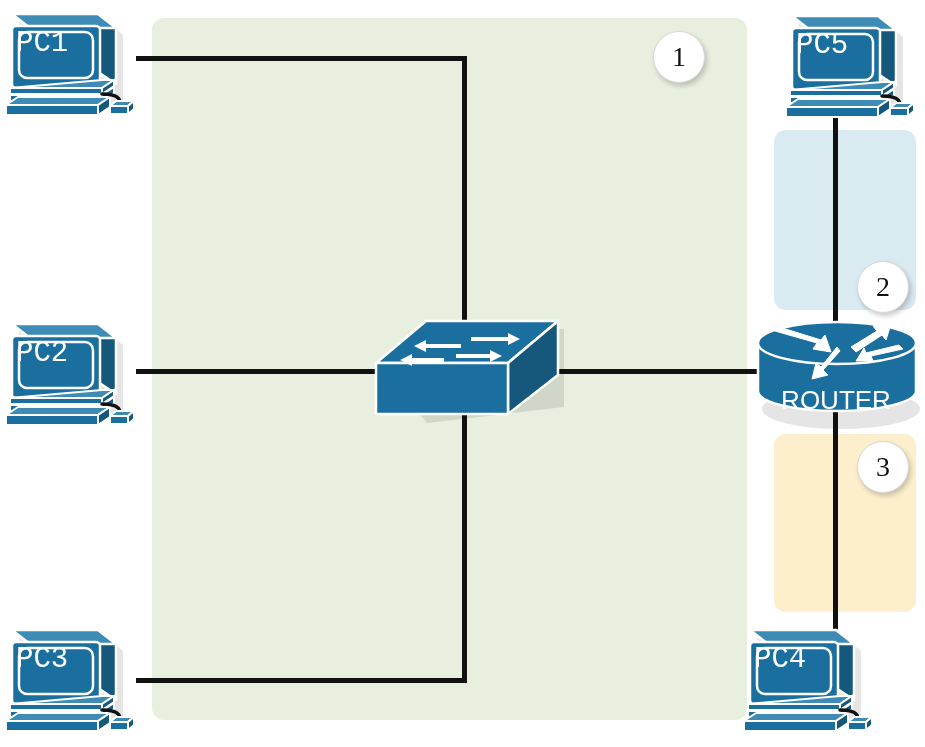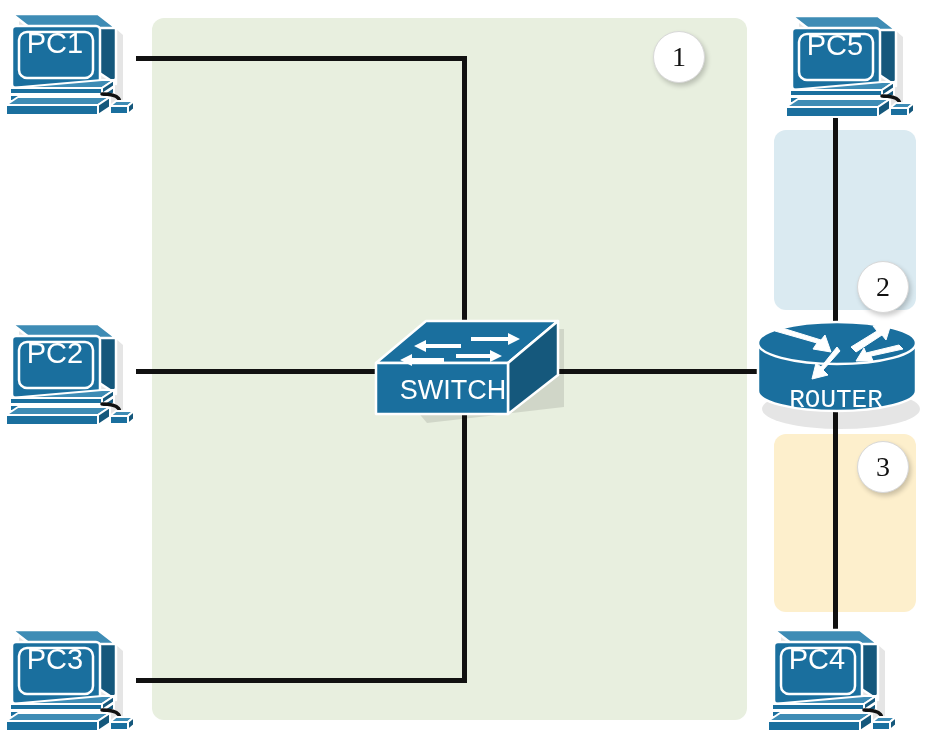--- a/index.html
+++ b/index.html
@@ -92,30 +92,29 @@
     display: flex;
     align-items: flex-start;
     justify-content: flex-start;
     pointer-events: none;
   }
   .pc-label span {
     position: absolute;
     left: 18px;
     top: 21px;
     width: 78px;
-    text-align: center;
     font-size: 29px;
     color: #ffffff;
-    font-family: Liberation Sans, sans-serif;
+    font-family: Liberation Mono, monospace;
   }
 
   .pc1 { left: -2px;  top: 6px; }
   .pc2 { left: -2px;  top: 316px; }
   .pc3 { left: -2px;  top: 622px; }
-  .pc4 { left: 760px; top: 622px; }
+  .pc4 { left: 736px; top: 622px; }
   .pc5 { left: 778px; top: 8px; }
 
   
   .switch-node {
     position: absolute;
     left: 368px;
     top: 313px;
     width: 196px;
     height: 116px;
   }
@@ -142,21 +141,21 @@
   }
   .router-node svg { display: block; width: 165px; height: 118px; }
   .router-text {
     position: absolute;
     left: 0;
     top: 72px;
     width: 162px;
     text-align: center;
     font-size: 26px;
     color: #ffffff;
-    font-family: Liberation Mono, monospace;
+    font-family: Liberation Sans, sans-serif;
     pointer-events: none;
   }
 </style>
 </head>
 <body>
 
 <div id="canvas">
 
   <div class="zone zone-lan"></div>
   <div class="zone zone-blue"></div>
@@ -340,21 +339,20 @@
           <path d="M103,24 L140,24 L140,20 L152,26 L140,32 L140,28 L103,28 Z"></path>
 
           <path d="M93,31 L58,31 L58,27 L46,33 L58,39 L58,35 L93,35 Z"></path>
 
           <path d="M88,41 L122,41 L122,37 L134,43 L122,49 L122,45 L88,45 Z"></path>
 
           <path d="M76,45 L44,45 L44,41 L32,47 L44,53 L44,49 L76,49 Z"></path>
         </g>
       </g>
     </svg>
-    <div class="switch-text">SWITCH</div>
   </div>
 
   <div class="router-node">
     <svg viewBox="0 0 165 118" xmlns="http://www.w3.org/2000/svg">
       <g>
 
         <ellipse cx="86" cy="96" rx="79" ry="20" fill="#000000" opacity="0.10"></ellipse>
 
         <path d="M3,30 L3,78 A79,20 0 0 0 161,78 L161,30 Z" fill="#1a6f9e" stroke="#ffffff" stroke-width="2.5"></path>
 

